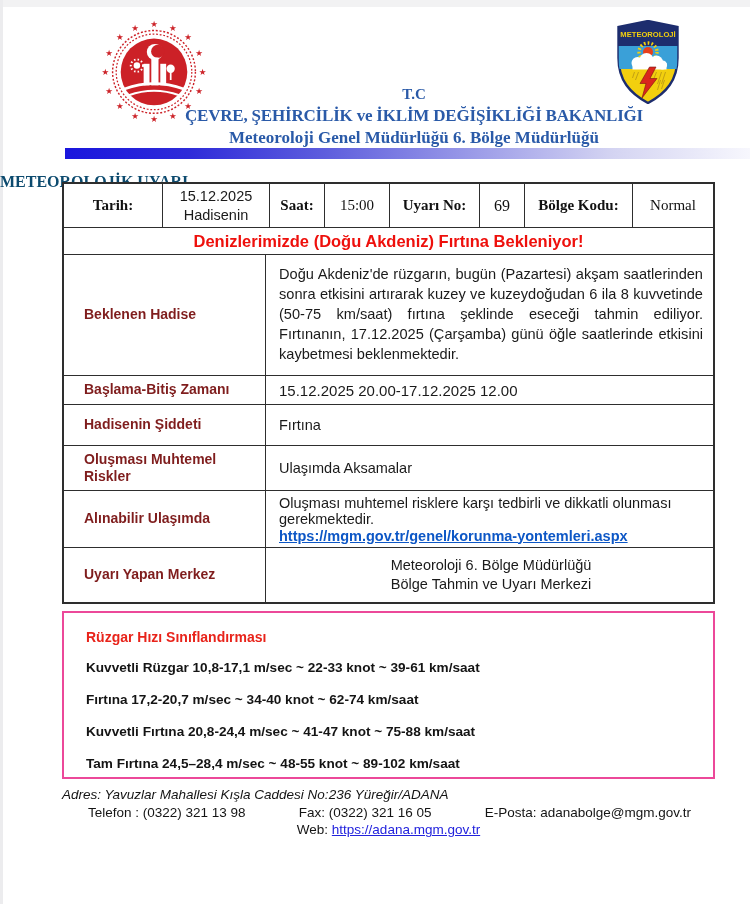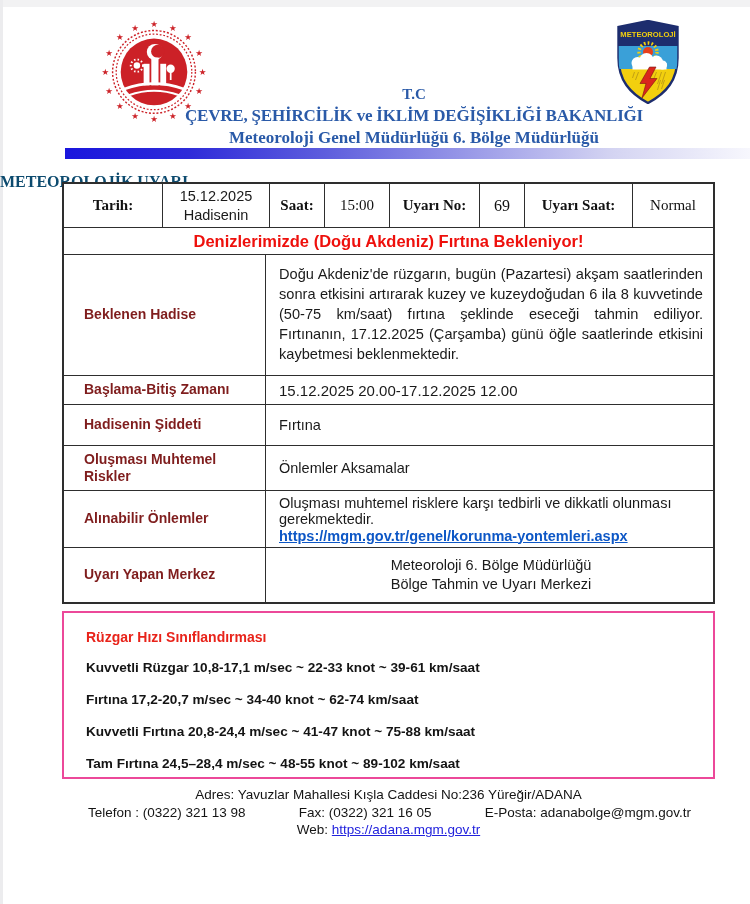--- a/index.html
+++ b/index.html
@@ -49,21 +49,21 @@
   .centered3 { text-align:center; line-height:1.32; }
 
   
   .windbox { margin-top:7px; width:653px; height:168px; border:2px solid #ec4899;
              padding:16px 10px 0 22px; background:#fff; }
   .wind-title { color:#e8231a; font-weight:bold; font-size:14px; margin-bottom:14px; }
   .wind-line { color:#141414; font-weight:bold; font-size:13.6px; line-height:17px; margin-bottom:15px; }
 
   
   .footer { margin-top:7px; width:653px; font-size:13.5px; color:#141414; line-height:17px; }
-  .f1 { text-align:center; }
+  .f1 { text-align:left;font-style:italic; }
   .f2 { display:flex; justify-content:space-between; padding:0 24px 0 26px; margin-top:0.5px; }
   .f3 { text-align:center; margin-top:0.5px; }
   .weblink { color:#2222dd; text-decoration:underline; cursor:pointer; }
 </style>
 </head>
 <body>
 
 <div class="page">
   <div class="edge-top"></div>
   <div class="edge-left"></div>
@@ -165,21 +165,21 @@
         <div class="cell w-date sansv">
           <div>
             <div>15.12.2025</div>
             <div>Hadisenin</div>
           </div>
         </div>
         <div class="cell w-saat serifb">Saat:</div>
         <div class="cell w-time serifr">15:00</div>
         <div class="cell w-nolbl serifb">Uyarı No:</div>
         <div class="cell w-no serifr" style="font-size:16px;">69</div>
-        <div class="cell w-codelbl serifb">Uyarı Saat:</div>
+        <div class="cell w-codelbl serifb">Bölge Kodu:</div>
         <div class="cell w-code serifr">Normal</div>
       </div>
 
       <div class="row banner-row">
         <div class="banner-text">Denizlerimizde (Doğu Akdeniz) Fırtına Bekleniyor!</div>
       </div>
 
       <div class="row h-event">
         <div class="d-label">Beklenen Hadise</div>
         <div class="d-value">
@@ -192,25 +192,25 @@
         <div class="d-value" style="font-size:15px;">15.12.2025 20.00-17.12.2025 12.00</div>
       </div>
 
       <div class="row h-sev">
         <div class="d-label">Hadisenin Şiddeti</div>
         <div class="d-value">Fırtına</div>
       </div>
 
       <div class="row h-risk">
         <div class="d-label">Oluşması Muhtemel Riskler</div>
-        <div class="d-value">Önlemler Aksamalar</div>
+        <div class="d-value">Ulaşımda Aksamalar</div>
       </div>
 
       <div class="row h-prec">
-        <div class="d-label">Alınabilir Önlemler</div>
+        <div class="d-label">Alınabilir Ulaşımda</div>
         <div class="d-value">
           <div>Oluşması muhtemel risklere karşı tedbirli ve dikkatli olunması gerekmektedir.</div>
           <div class="linkline"><a class="doclink">https://mgm.gov.tr/genel/korunma-yontemleri.aspx</a></div>
         </div>
       </div>
 
       <div class="row h-center">
         <div class="d-label">Uyarı Yapan Merkez</div>
         <div class="d-value centered3">
           <div>Meteoroloji 6. Bölge Müdürlüğü</div>

